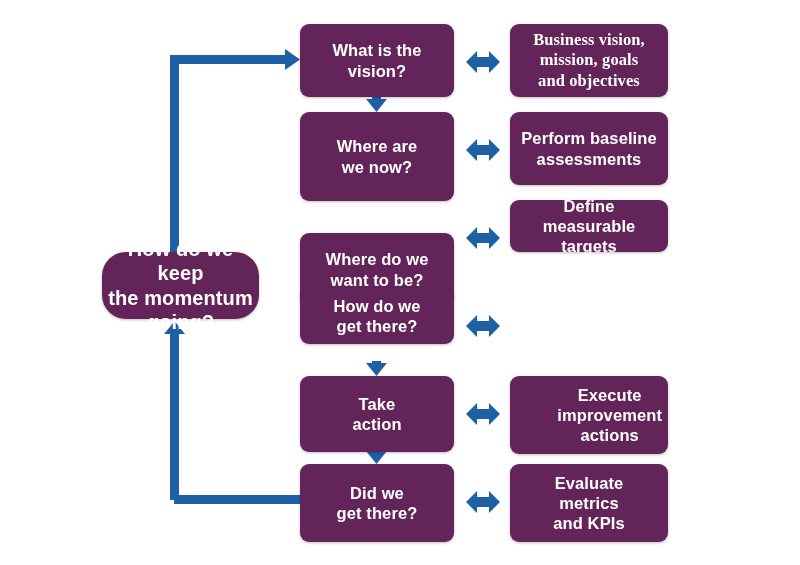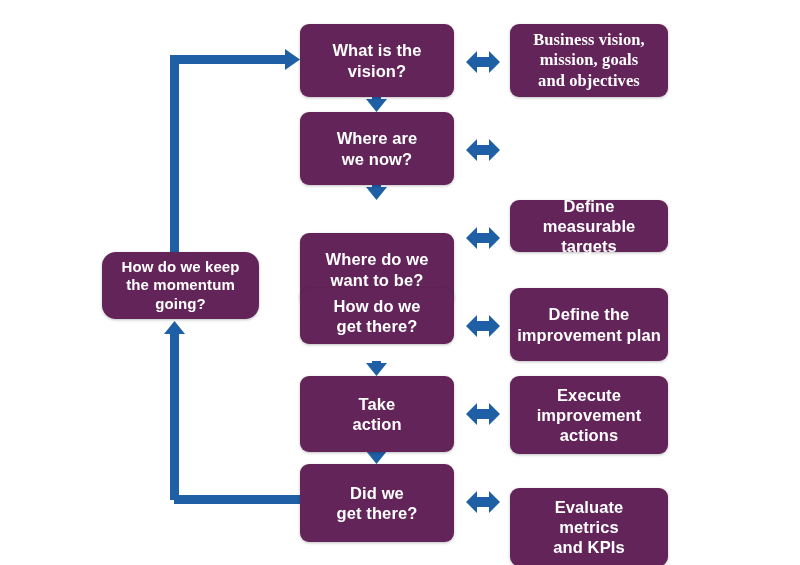--- a/index.html
+++ b/index.html
@@ -44,22 +44,22 @@
   .node .label { display: block; white-space: pre-line; }
 
   .node.left-col  { left: 300px; width: 154px; }
   .node.right-col { left: 510px; width: 158px; }
 
   .node.feedback {
     left: 102px;
     top: 252px;
     width: 157px;
     height: 67px;
-    border-radius: 14px;
-    font-size: 15px;
+    border-radius: 24px;
+    font-size: 20px;
   }
 
   
   #arrows {
     position: absolute;
     left: 0; top: 0;
     width: 800px;
     height: 565px;
     z-index: 2;
     overflow: visible;
@@ -128,21 +128,21 @@
   <div class="node feedback">
     <span class="label">How do we keep
 the momentum
 going?</span>
   </div>
 
   <div class="node left-col" style="top:24px; height:73px;">
     <span class="label">What is the
 vision?</span>
   </div>
-  <div class="node left-col" style="top:112px; height:73px;">
+  <div class="node left-col" style="top:112px; height:89px;">
     <span class="label">Where are
 we now?</span>
   </div>
   <div class="node left-col" style="top:200px; height:73px;margin-top:33px;">
     <span class="label">Where do we
 want to be?</span>
   </div>
   <div class="node left-col" style="top:288px; height:56px;">
     <span class="label">How do we
 get there?</span>
@@ -154,32 +154,32 @@
   <div class="node left-col" style="top:464px; height:78px;">
     <span class="label">Did we
 get there?</span>
   </div>
 
   <div class="node right-col" style="top:24px; height:73px;font-family:Liberation Serif, serif;">
     <span class="label">Business vision,
 mission, goals
 and objectives</span>
   </div>
+  <div class="node right-col" style="top:112px; height:73px;">
+    <span class="label">Perform baseline
+assessments</span>
+  </div>
   <div class="node right-col" style="top:200px; height:52px;">
     <span class="label">Define measurable
 targets</span>
   </div>
-  <div class="node right-col" style="top:288px; height:73px;">
-    <span class="label">Define the
-improvement plan</span>
-  </div>
-  <div class="node right-col" style="top:376px; height:78px;">
+  <div class="node right-col" style="top:376px; height:78px;justify-content:flex-end;">
     <span class="label">Execute
 improvement
 actions</span>
   </div>
-  <div class="node right-col" style="top:464px; height:78px;margin-top:24px;">
+  <div class="node right-col" style="top:464px; height:78px;">
     <span class="label">Evaluate
 metrics
 and KPIs</span>
   </div>
 
 </div>
 
 </body></html>

